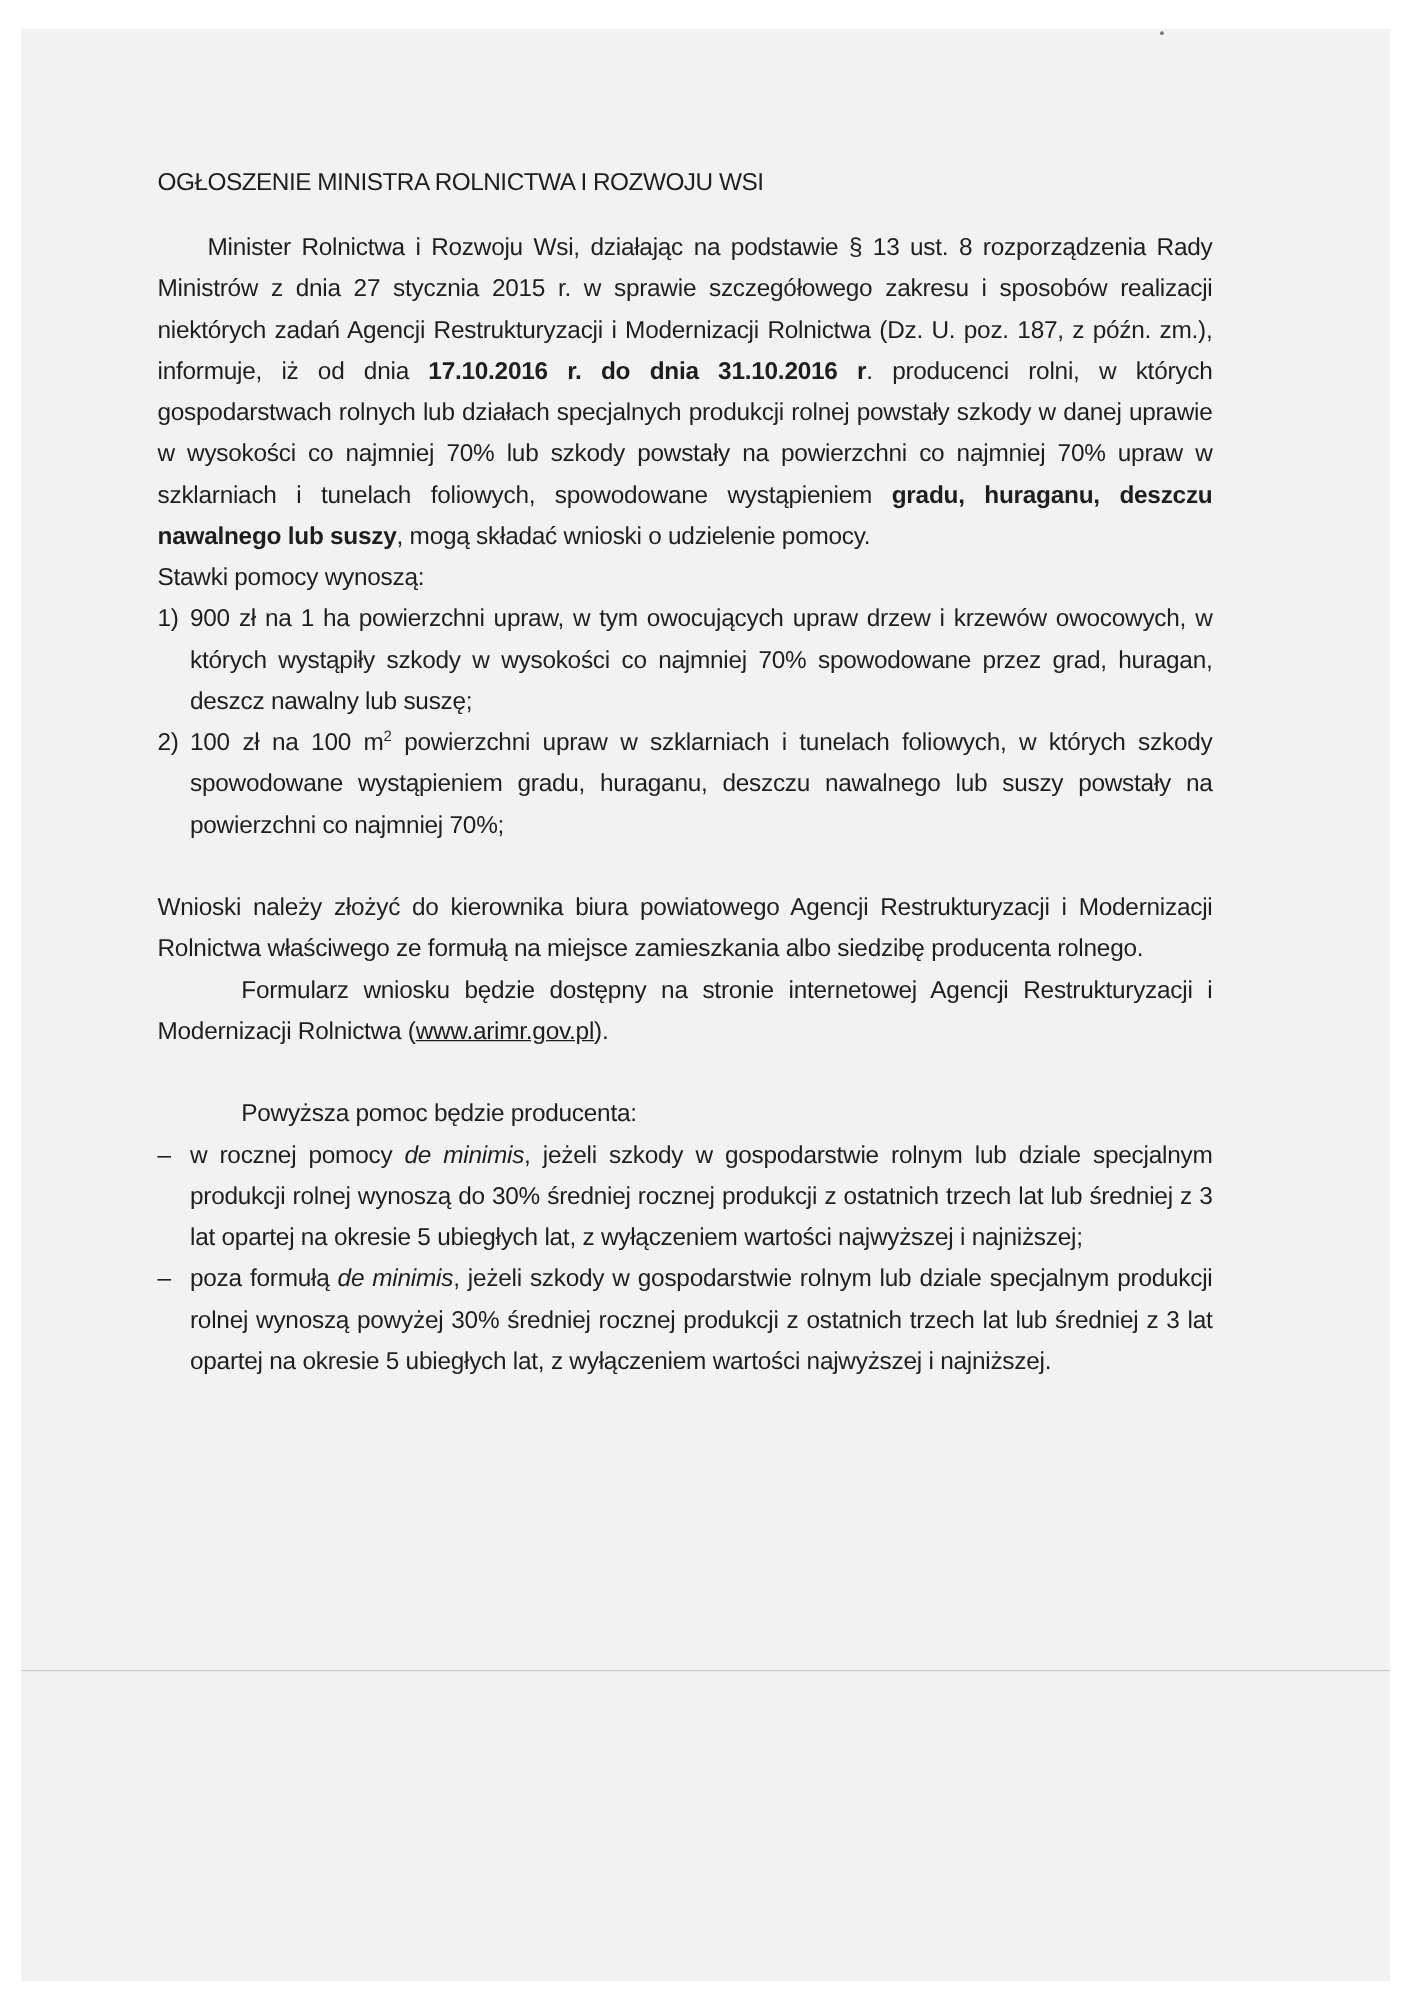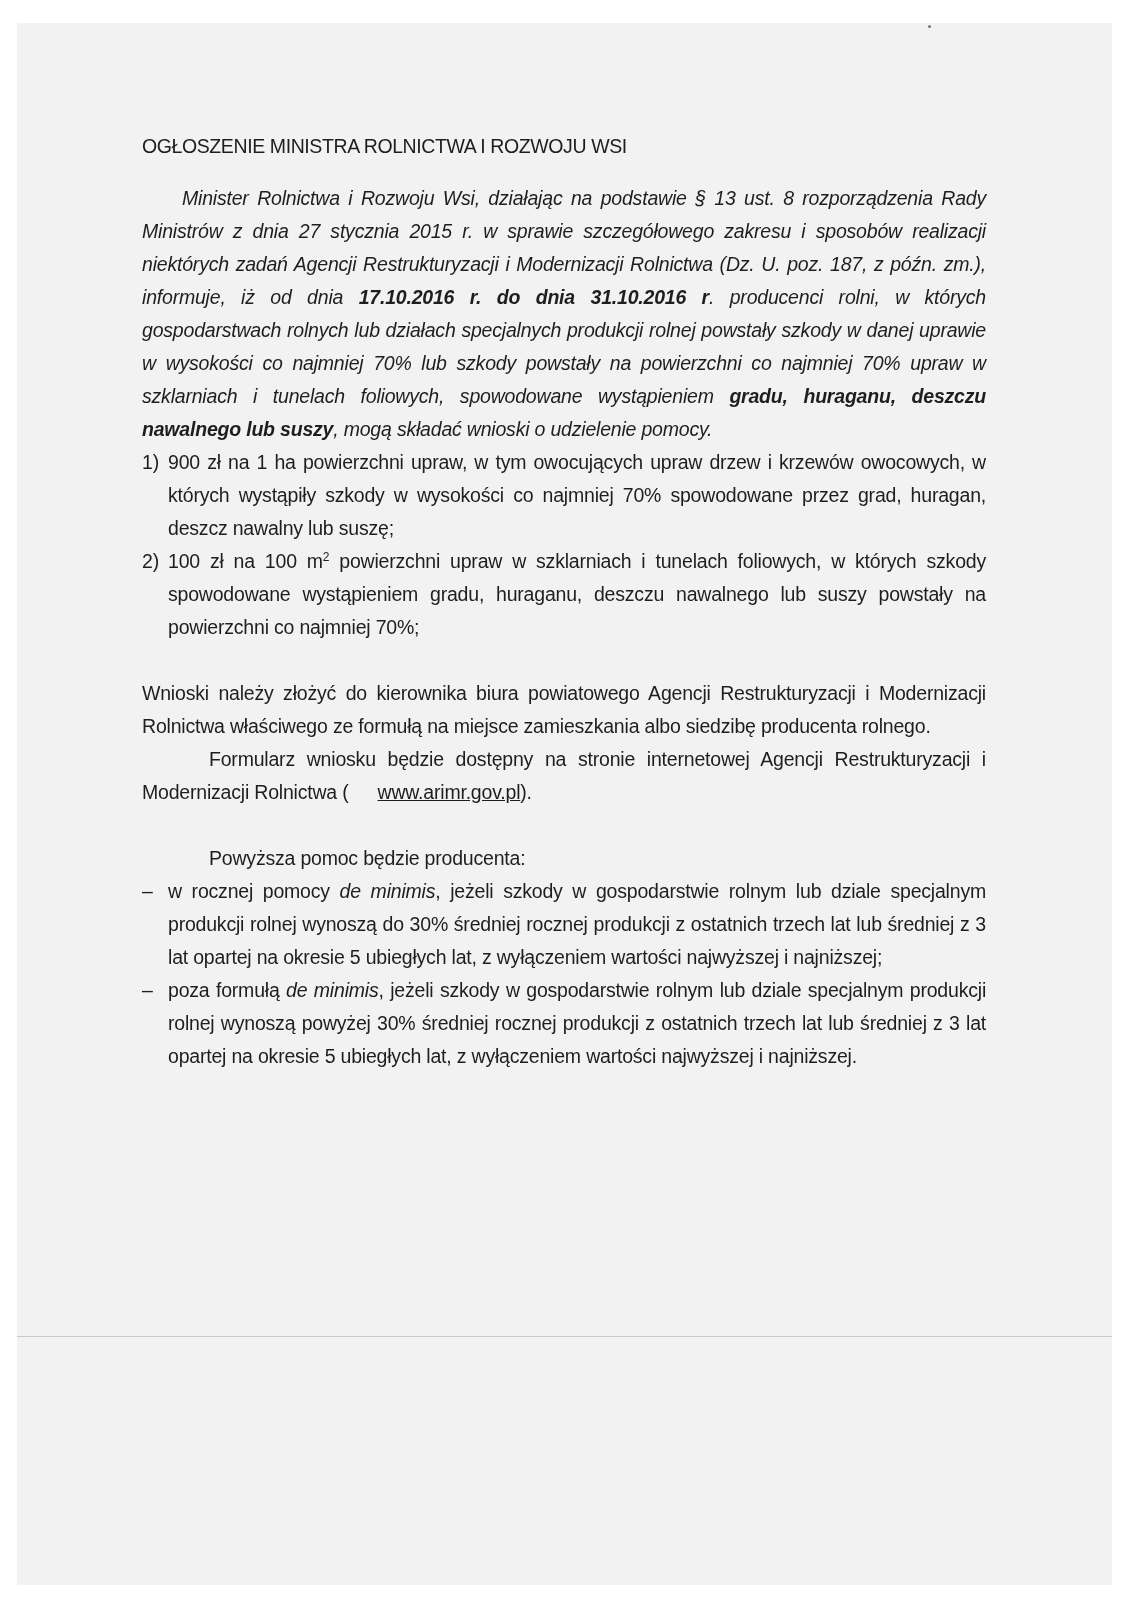--- a/index.html
+++ b/index.html
@@ -33,41 +33,40 @@
   }
   .speck {
     position: absolute;
     width: 3px;
     height: 3px;
     border-radius: 50%;
     background: #777;
   }
   .content {
     position: absolute;
-    left: 142px;
+    left: 126px;
     top: 130px;
     width: 844px;
     font-size: 19.5px;
     line-height: 33px;
     letter-spacing: -0.2px;
   }
   .title {
     margin: 0 0 19px 0;
     font-size: 19.5px;
     font-weight: normal;
     letter-spacing: -0.4px;
     line-height: 33px;
   }
   p {
     margin: 0;
     text-align: justify;
   }
   .indent {
     text-indent: 40px;
-    font-style: italic;
   }
   .indent-big {
     text-indent: 67px;
   }
   .list {
     margin: 0;
     padding: 0;
     list-style: none;
   }
   .list li {
@@ -75,37 +74,38 @@
     padding-left: 26px;
     text-align: justify;
   }
   .list li .marker {
     position: absolute;
     left: 0;
     top: 0;
   }
   b { font-weight: bold; }
   i { font-style: italic; }
-  .link { text-decoration: underline; margin-left: 29px; }
+  .link { text-decoration: underline; }
   .gap-1 { height: 33px; }
   sup { font-size: 12px; line-height: 0; vertical-align: 7px; }
 </style>
 </head>
 <body>
 
 <div class="scan"></div>
 <div class="fold-line"></div>
 <div class="speck" style="left:928px; top:25px;"></div>
 
 <div class="content">
 
   <h1 class="title">OGŁOSZENIE MINISTRA ROLNICTWA I ROZWOJU WSI</h1>
 
   <p class="indent"><span>Minister Rolnictwa i Rozwoju Wsi, działając na podstawie § 13 ust. 8 rozporządzenia Rady Ministrów z dnia 27 stycznia 2015 r. w sprawie szczegółowego zakresu i sposobów realizacji niektórych zadań Agencji Restrukturyzacji i Modernizacji Rolnictwa (Dz. U. poz. 187, z późn. zm.), informuje, iż od dnia </span><b>17.10.2016 r. do dnia 31.10.2016 r</b><span>. producenci rolni, w których gospodarstwach rolnych lub działach specjalnych produkcji rolnej powstały szkody w danej uprawie w wysokości co najmniej 70% lub szkody powstały na powierzchni co najmniej 70% upraw w szklarniach i tunelach foliowych, spowodowane wystąpieniem </span><b>gradu, huraganu, deszczu nawalnego lub suszy</b><span>, mogą składać wnioski o udzielenie pomocy.</span></p>
 
+  <p>Stawki pomocy wynoszą:</p>
 
   <ol class="list">
     <li>
       <span class="marker">1)</span>
       <span>900  zł na 1 ha powierzchni upraw, w tym  owocujących upraw drzew i krzewów owocowych, w których wystąpiły szkody w wysokości co najmniej 70% spowodowane przez grad, huragan, deszcz nawalny lub suszę;</span>
     </li>
     <li>
       <span class="marker">2)</span>
       <span>100 zł na 100 m</span><sup>2</sup><span> powierzchni upraw w szklarniach i tunelach foliowych, w których szkody spowodowane wystąpieniem gradu, huraganu, deszczu nawalnego lub suszy powstały na powierzchni co najmniej 70%;</span>
     </li>

